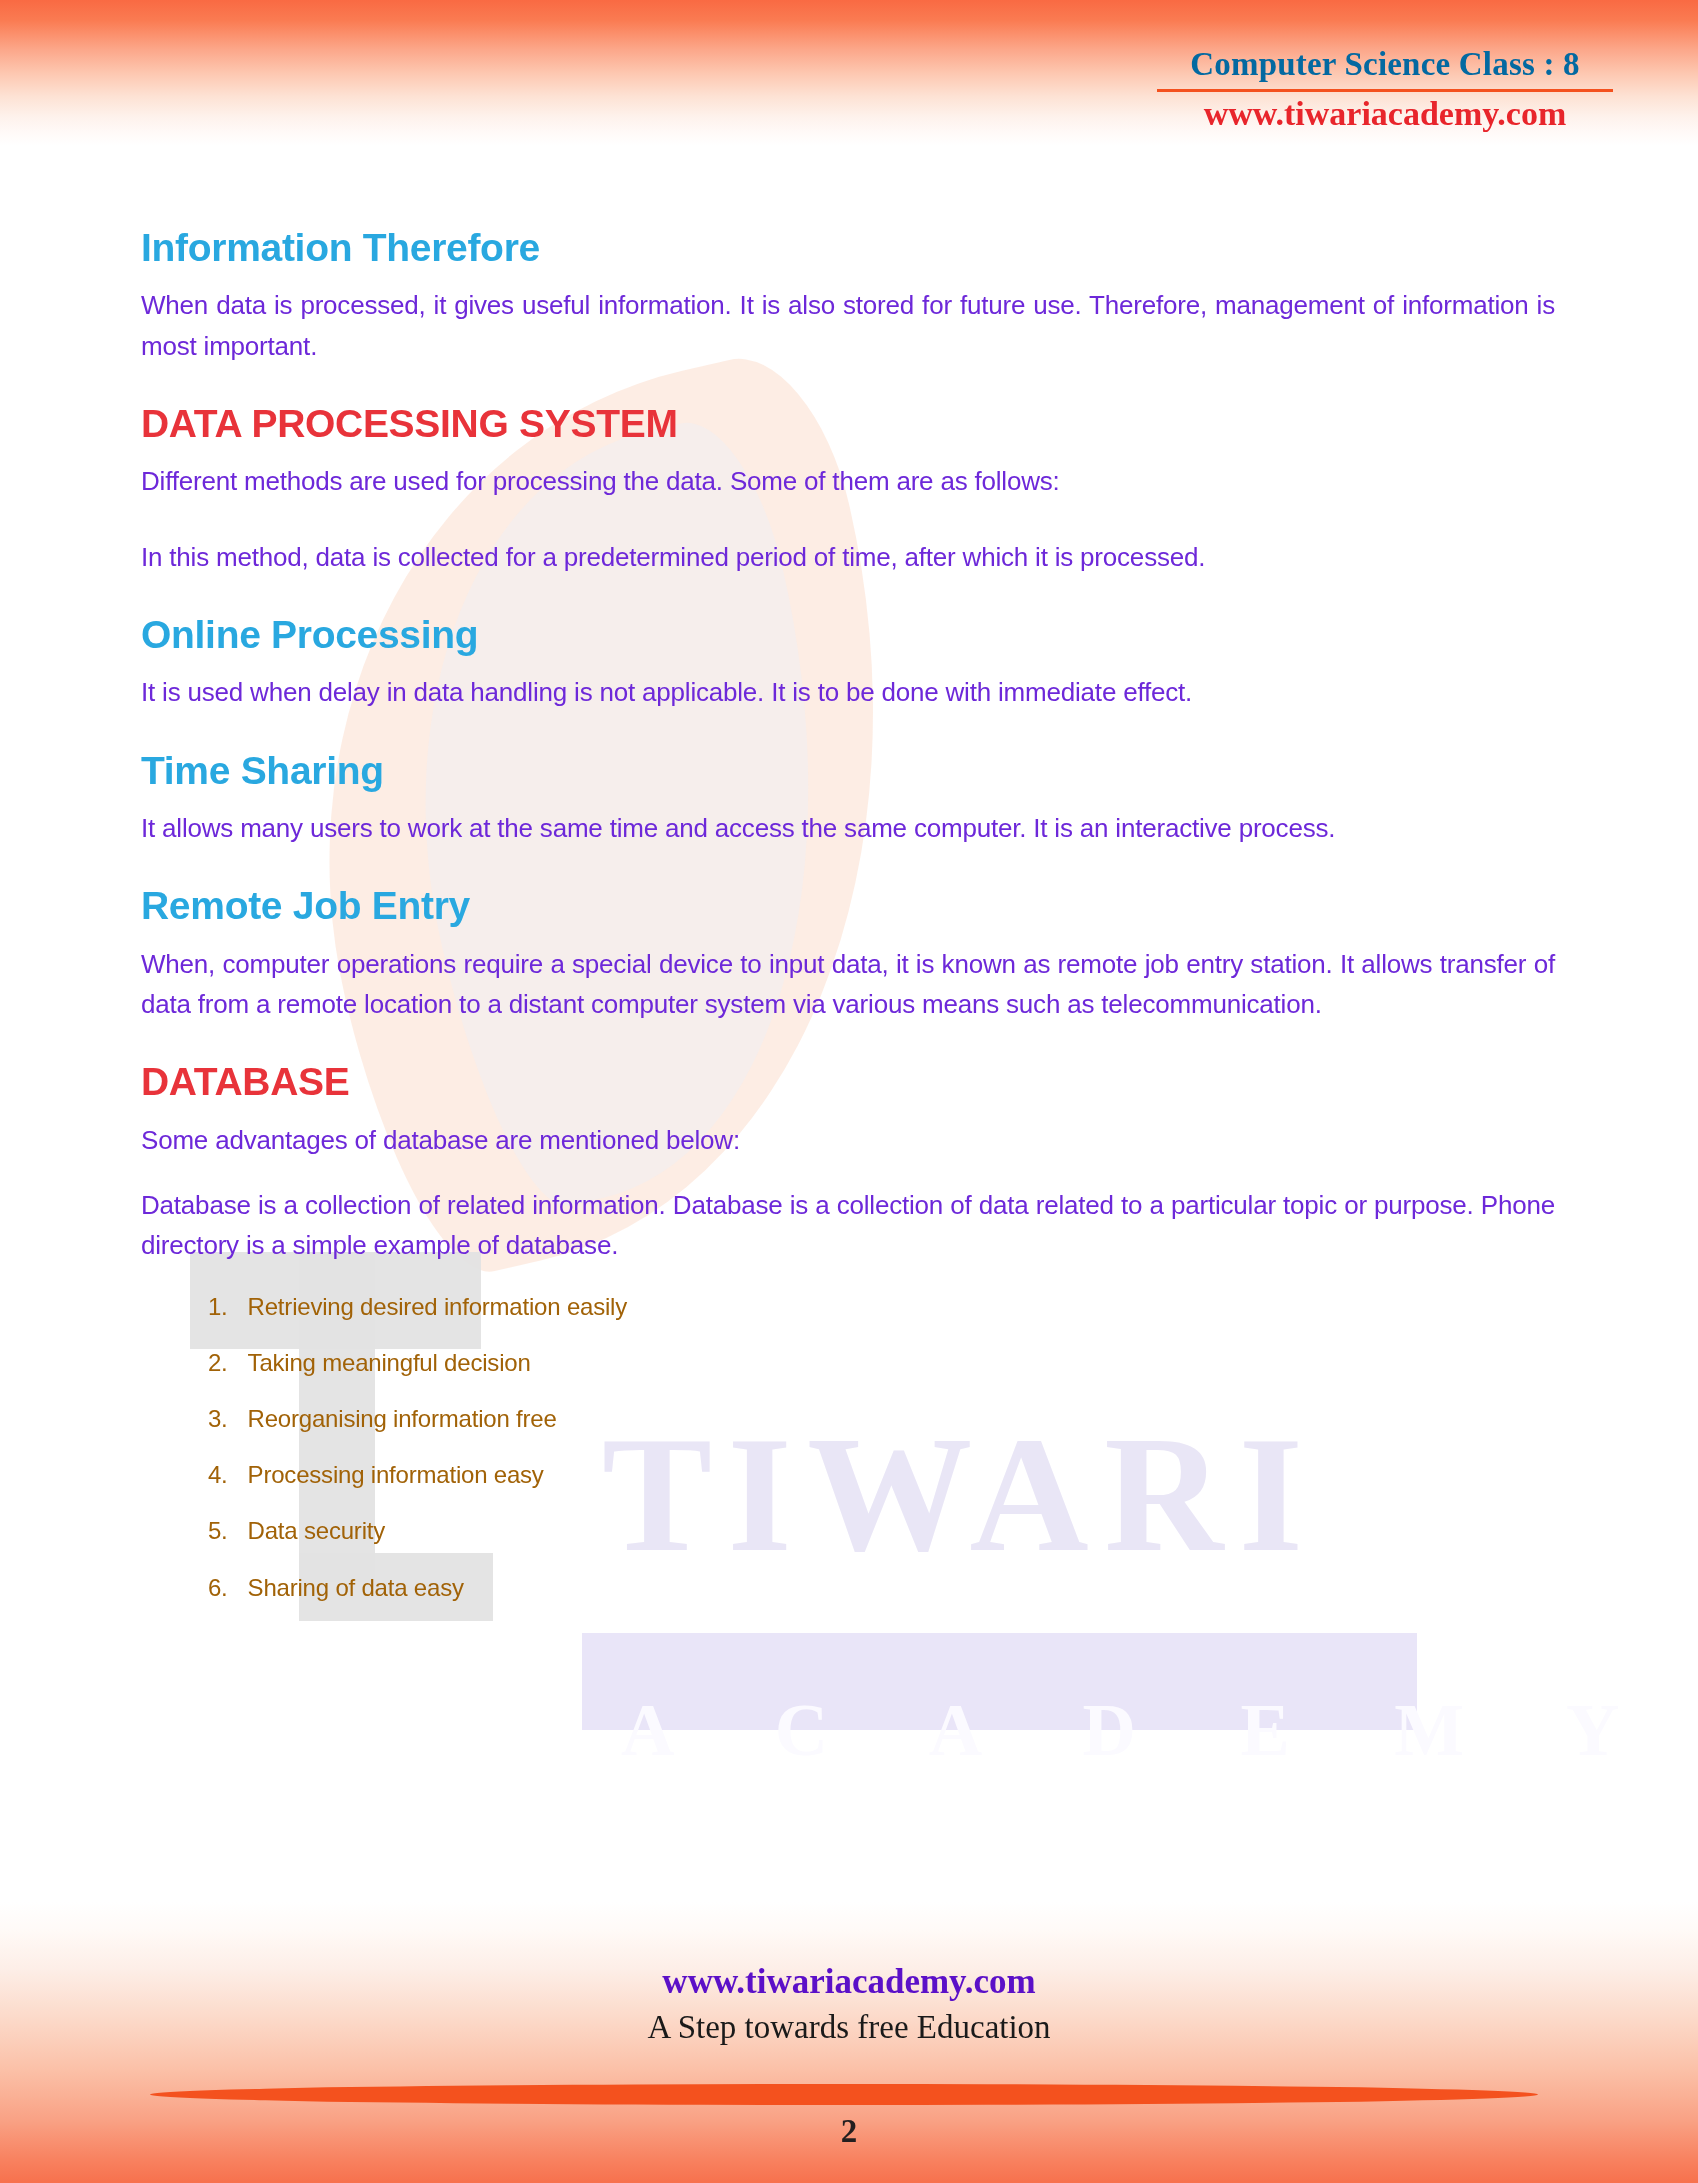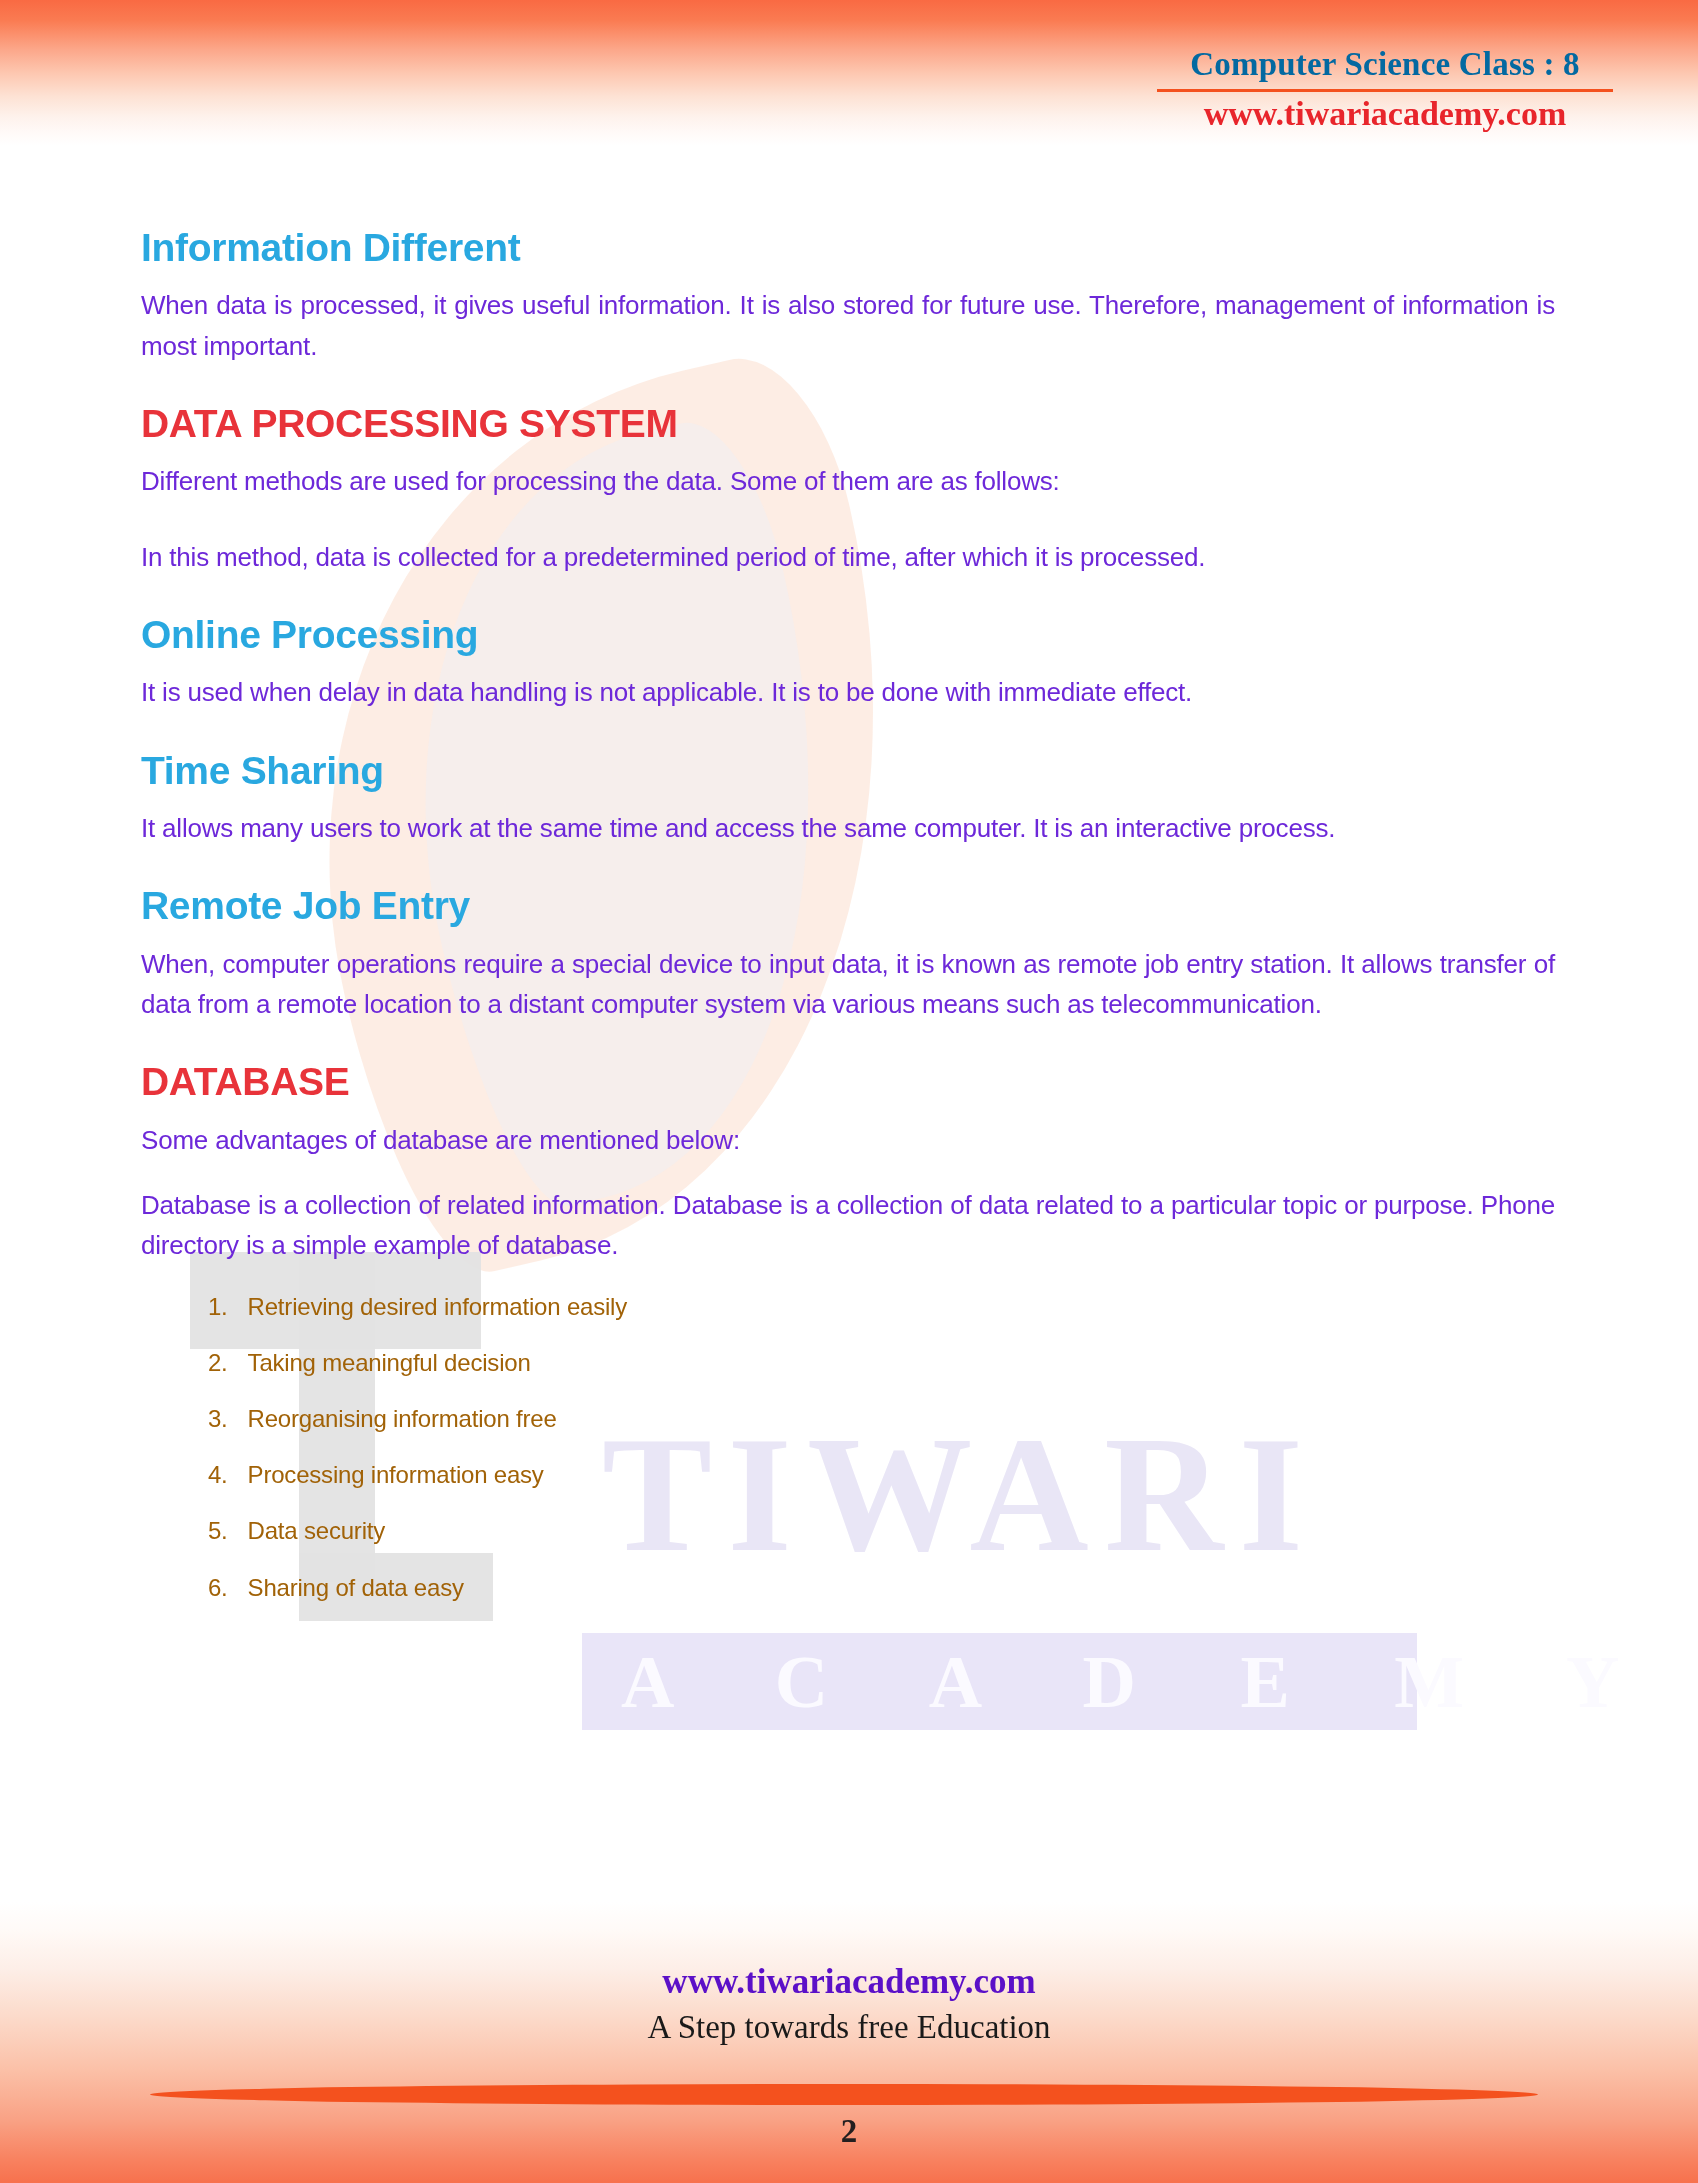--- a/index.html
+++ b/index.html
@@ -140,21 +140,21 @@
     position: absolute;
     left: 582px;
     top: 1633px;
     width: 835px;
     height: 97px;
     background: #e9e5f8;
   }
   .wm-academy {
     position: absolute;
     left: 621px;
-    top: 1638px;
+    top: 1686px;
     font-family: "Liberation Serif", serif;
     font-size: 74px;
     font-weight: 700;
     letter-spacing: 43px;
     color: #fbfaff;
     line-height: 1.2;
     white-space: nowrap;
   }
 
   
@@ -292,21 +292,21 @@
   </div>
 
   <div class="header">
     <div class="header-title">Computer Science Class : 8</div>
     <div class="header-line"></div>
     <div class="header-site">www.tiwariacademy.com</div>
   </div>
 
   <div class="content">
 
-    <h2 class="sec-blue">Information Different</h2>
+    <h2 class="sec-blue">Information Therefore</h2>
     <p class="body">When data is processed, it gives useful information. It is also stored for future use. Therefore, management of information is most important.</p>
 
     <h2 class="sec-red">DATA PROCESSING SYSTEM</h2>
     <p class="body">Different methods are used for processing the data. Some of them are as follows:</p>
 
     <p class="body">In this method, data is collected for a predetermined period of time, after which it is processed.</p>
 
     <h2 class="sec-blue">Online Processing</h2>
     <p class="body">It is used when delay in data handling is not applicable. It is to be done with immediate effect.</p>
 

